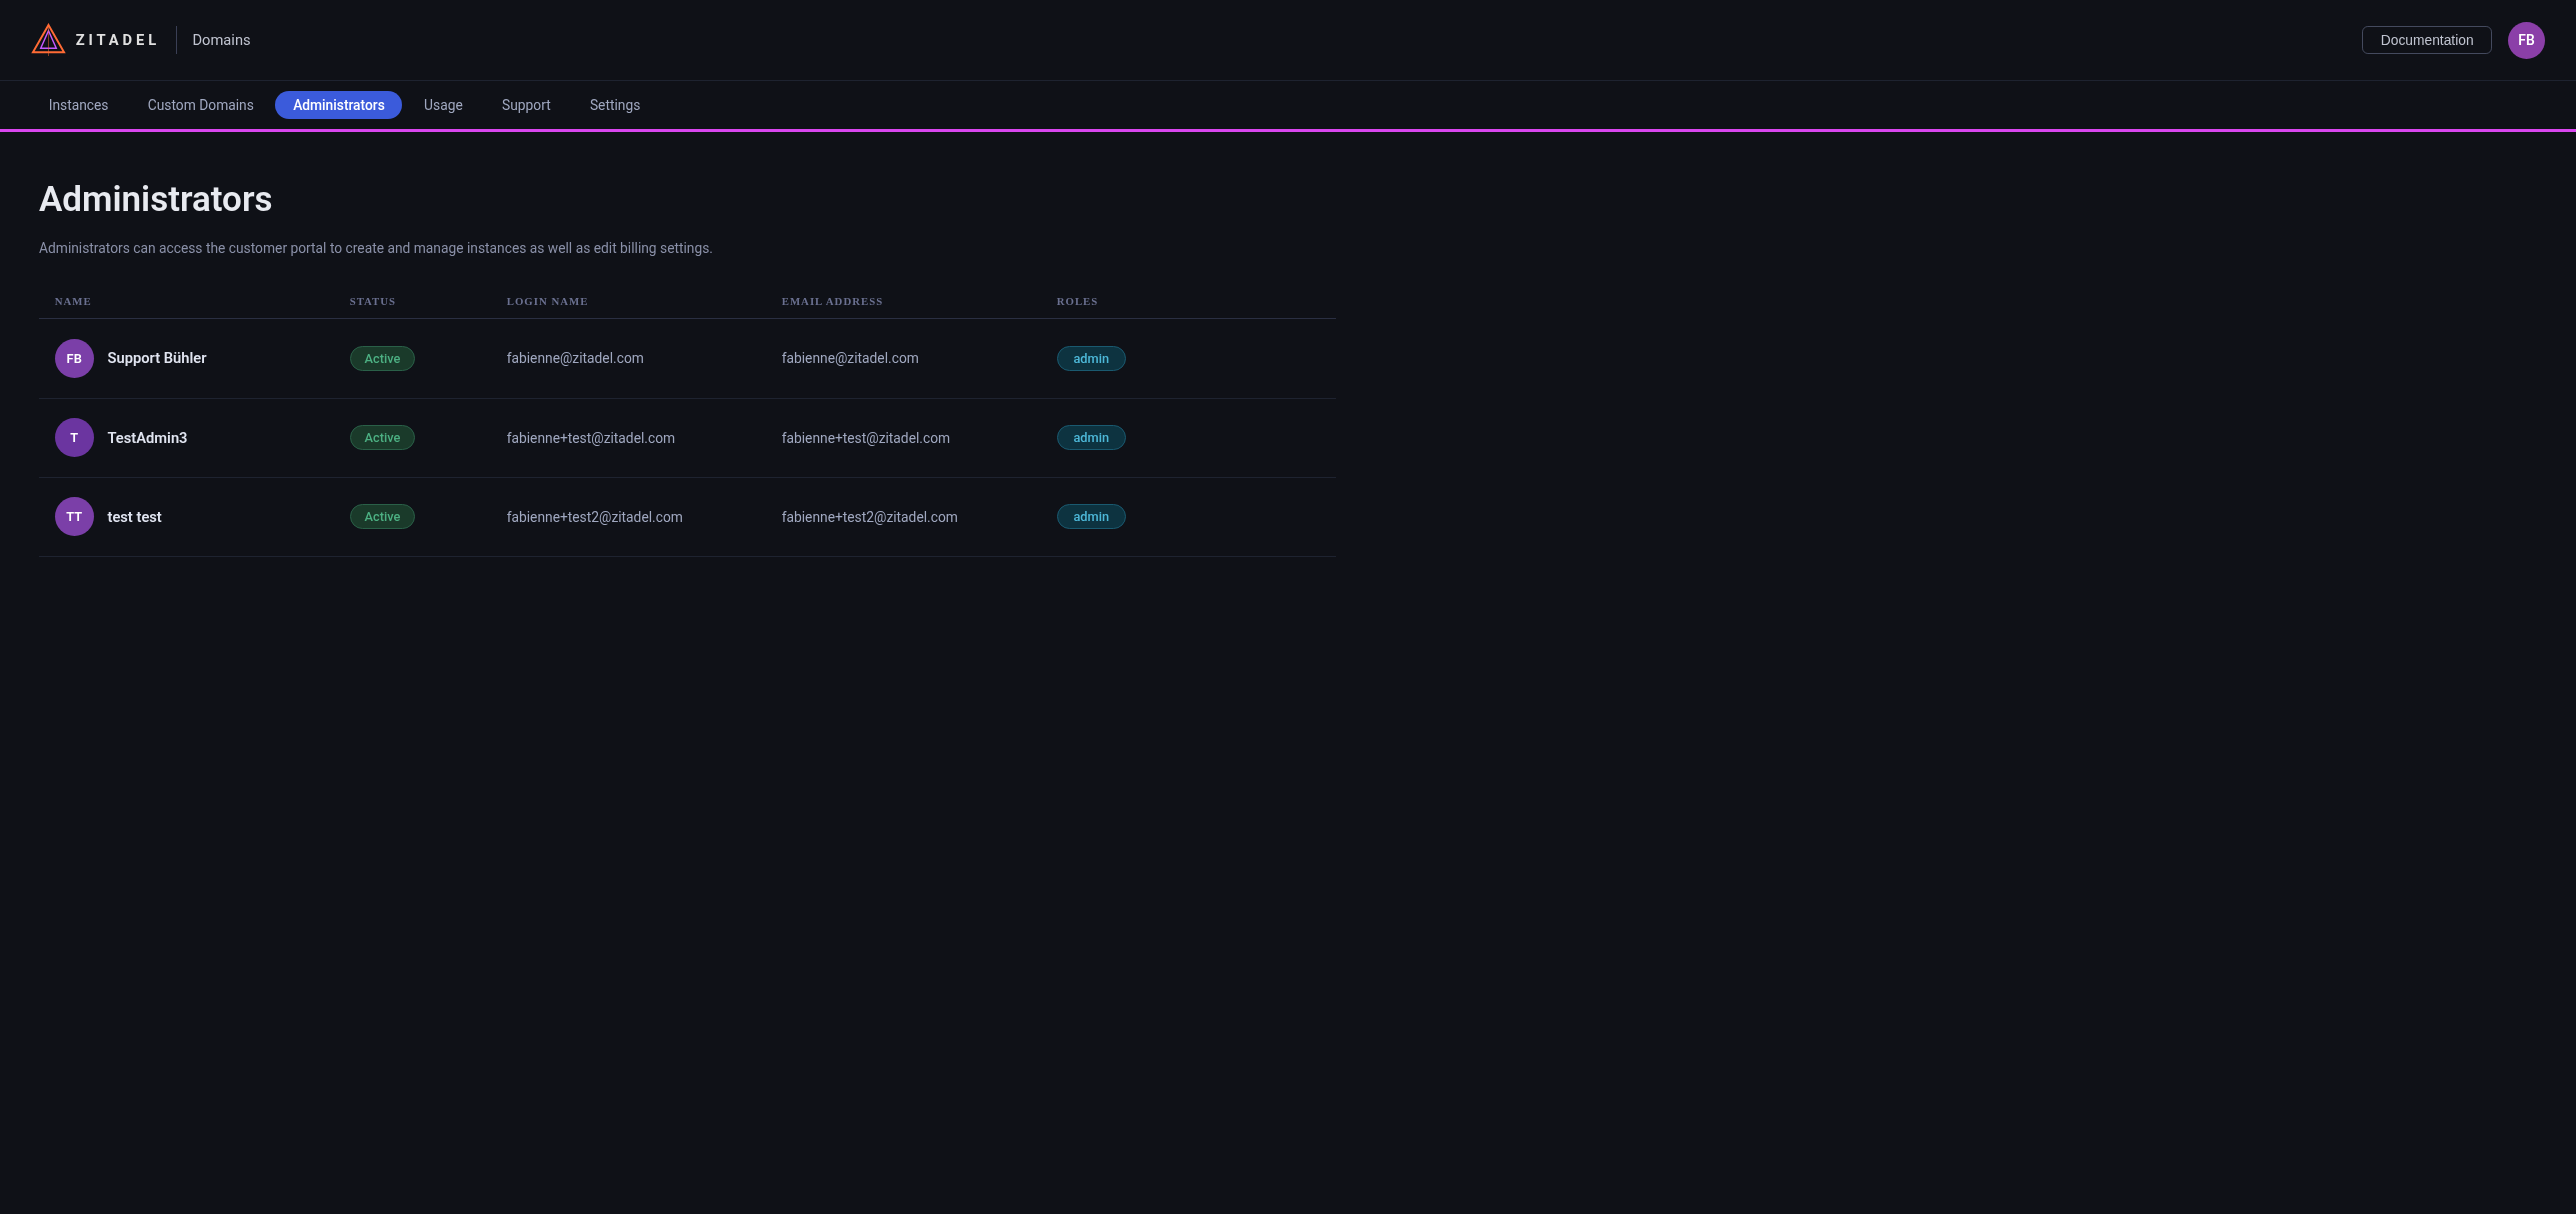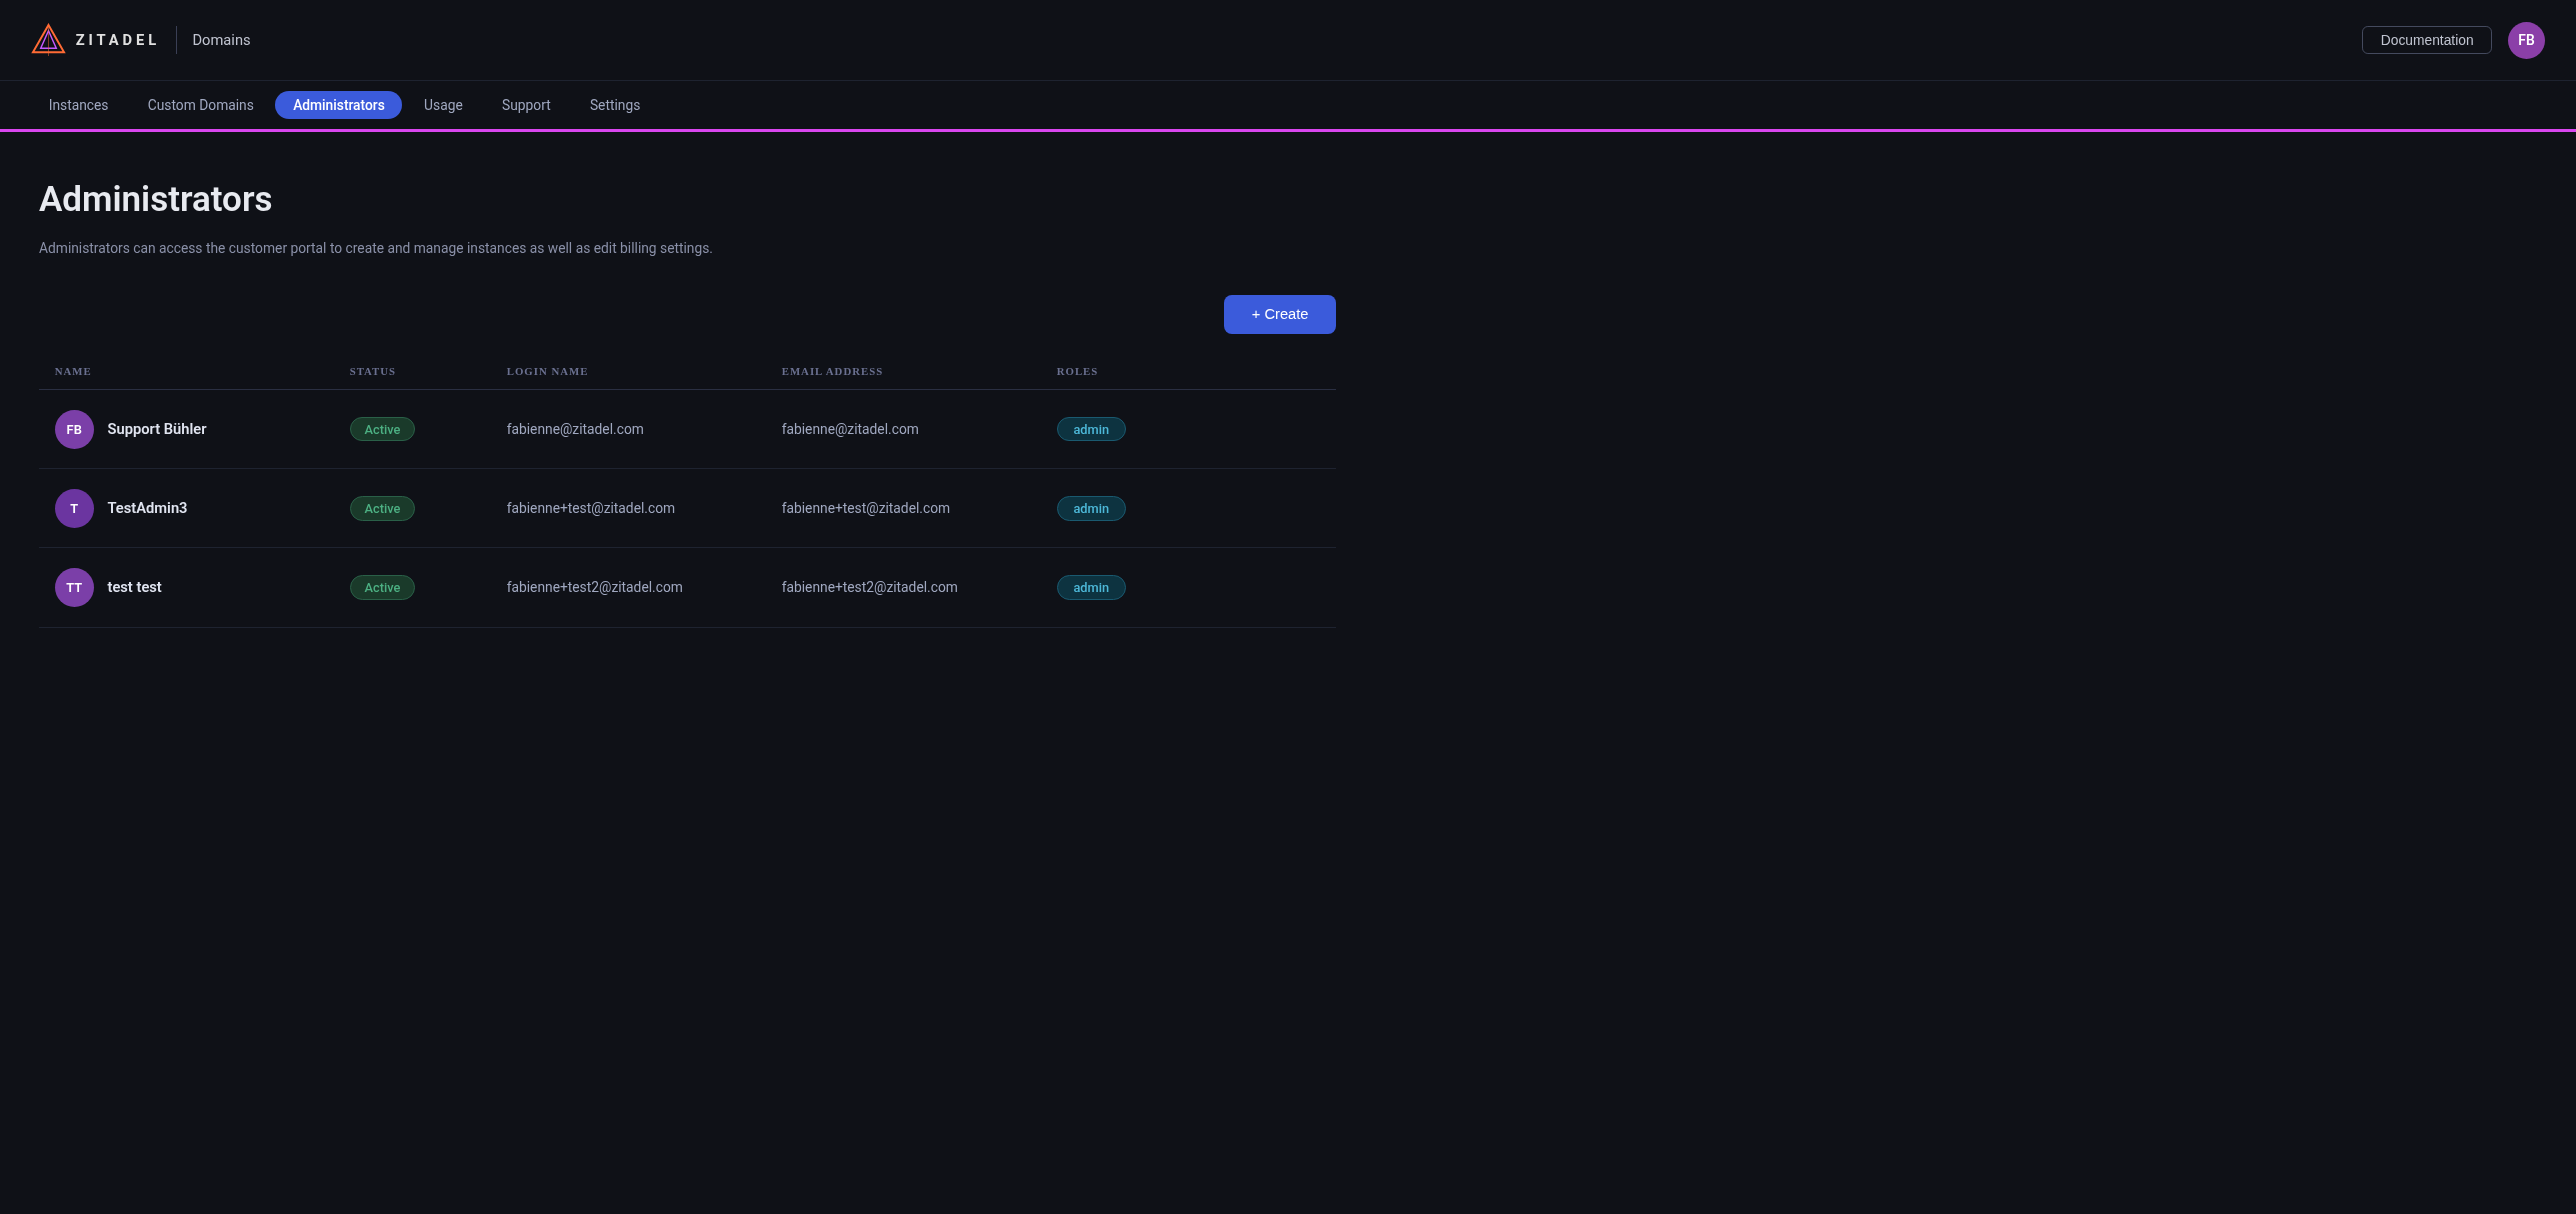--- a/index.html
+++ b/index.html
@@ -237,23 +237,20 @@
   <a class="nav-item active" href="#">Administrators</a>
   <a class="nav-item" href="#">Usage</a>
   <a class="nav-item" href="#">Support</a>
   <a class="nav-item" href="#">Settings</a>
 </nav>
 
 <main class="main">
   <h1 class="page-title">Administrators</h1>
   <p class="page-desc">Administrators can access the customer portal to create and manage instances as well as edit billing settings.</p>
 
-  <div class="toolbar">
-    <button class="create-button">+ Create</button>
-  </div>
 
   <div class="table-container">
     <div class="table-header">
       <span class="col-header">NAME</span>
       <span class="col-header">STATUS</span>
       <span class="col-header">LOGIN NAME</span>
       <span class="col-header">EMAIL ADDRESS</span>
       <span class="col-header">ROLES</span>
     </div>
 

